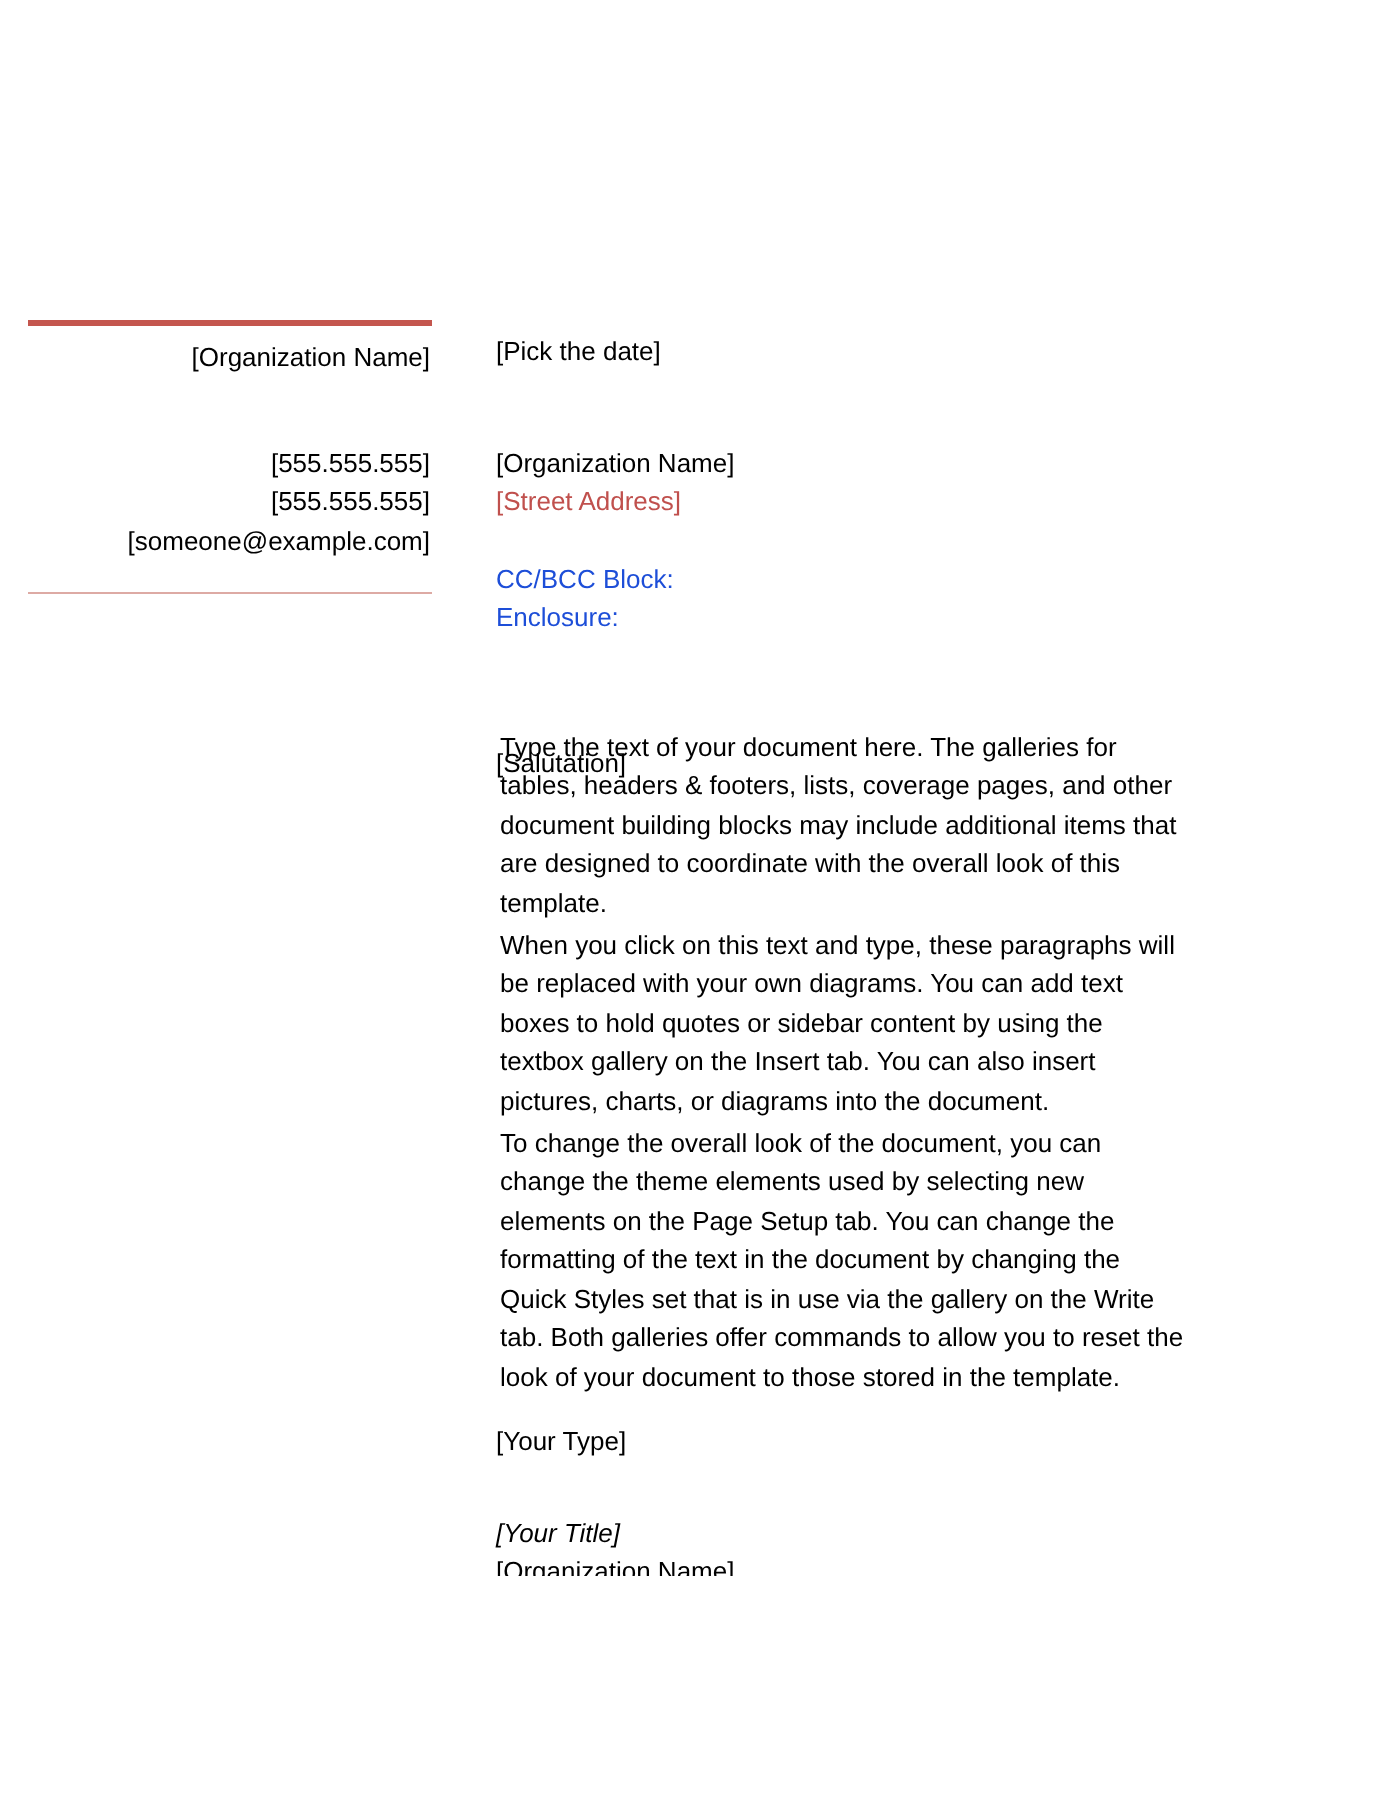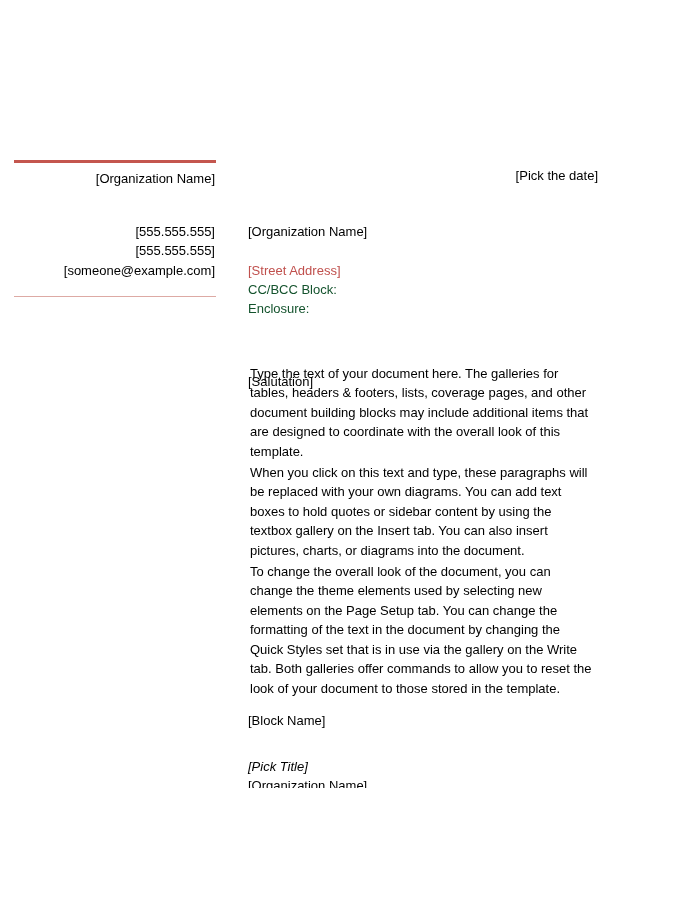--- a/index.html
+++ b/index.html
@@ -49,30 +49,30 @@
   }
   
   .main-col {
     position: absolute;
     left: 248px;
     width: 350px;
     font-size: 13px;
     line-height: 19.4px;
     color: #000000;
   }
-  .date-block    { top: 166px; text-align: right; }
+  .date-block    { top: 166px; }
   .recipient-block { top: 222px; }
   .refs-block    { top: 280px; }
   .salutation-block { top: 332px; margin-top: 40px; }
   .body-block    { top: 362px; }
   .name-block    { top: 711px; }
   .closing-block { top: 757px; }
 
-  .placeholder-red { color: #c0504d; margin-top: 20px; }
-  .muted { color: #14532d; }
+  .placeholder-red { color: #c0504d; }
+  .muted { color: #1d4ed8; }
   .italic { font-style: italic; }
 
   .body-block p {
     margin: 2px;
   }
 </style>
 </head>
 <body>
 
 <div class="page">
@@ -102,20 +102,20 @@
   </div>
 
   <div class="main-col salutation-block">[Salutation]</div>
 
   <div class="main-col body-block">
     <p>Type the text of your document here. The galleries for tables, headers &amp; footers, lists, coverage pages, and other document building blocks may include additional items that are designed to coordinate with the overall look of this template.</p>
     <p>When you click on this text and type, these paragraphs will be replaced with your own diagrams. You can add text boxes to hold quotes or sidebar content by using the textbox gallery on the Insert tab. You can also insert pictures, charts, or diagrams into the document.</p>
     <p>To change the overall look of the document, you can change the theme elements used by selecting new elements on the Page Setup tab. You can change the formatting of the text in the document by changing the Quick Styles set that is in use via the gallery on the Write tab. Both galleries offer commands to allow you to reset the look of your document to those stored in the template.</p>
   </div>
 
-  <div class="main-col name-block">[Block Name]</div>
+  <div class="main-col name-block">[Your Type]</div>
 
   <div class="main-col closing-block">
-    <div class="italic">[Pick Title]</div>
+    <div class="italic">[Your Title]</div>
     <div>[Organization Name]</div>
   </div>
 
 </div>
 
 </body></html>

